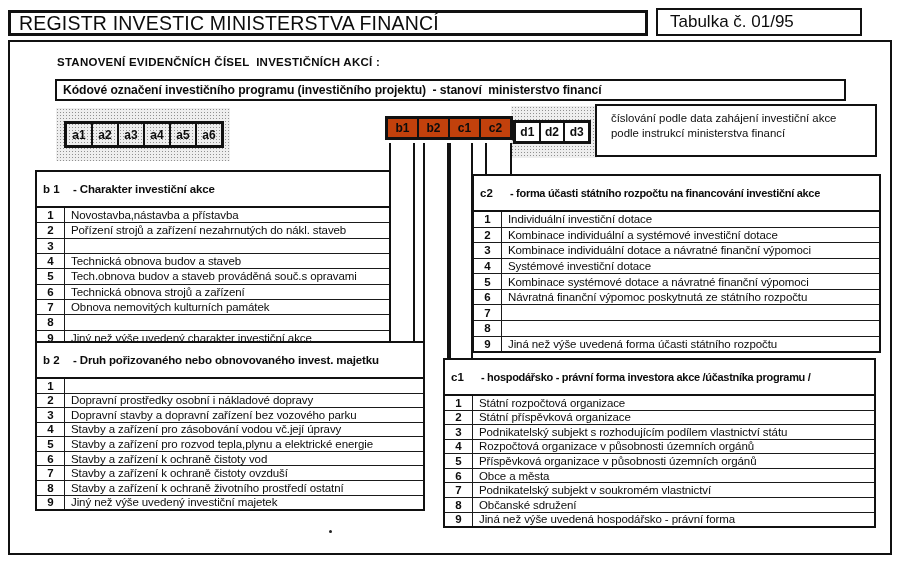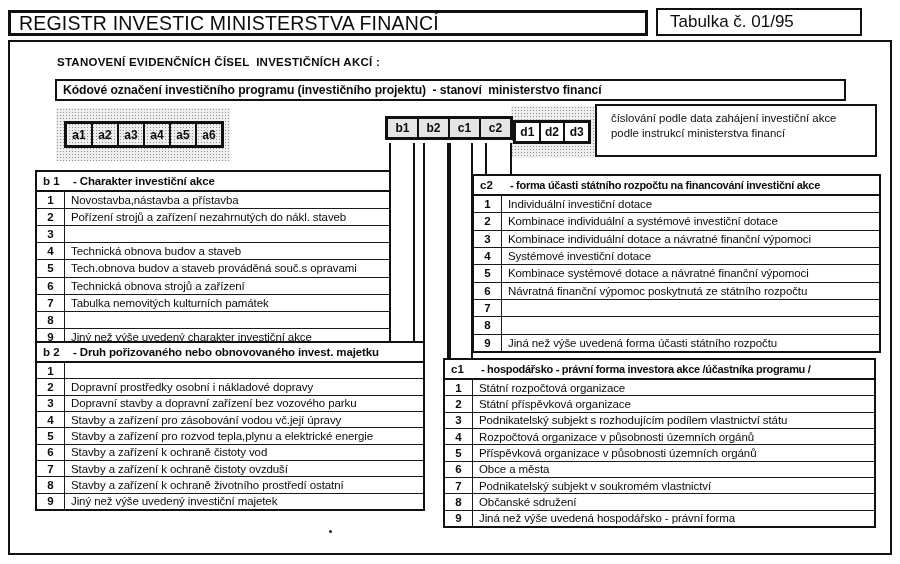--- a/index.html
+++ b/index.html
@@ -51,21 +51,21 @@
   .hatch-d { left: 511px; top: 106px; width: 86px; height: 52px; }
 
   
   .code-row { display: flex; border: 3px solid #111; font-weight: bold; font-size: 12px; }
   .code-cell {
     flex: 1; display: flex; align-items: center; justify-content: center;
     border-right: 2px solid #111;
   }
   .code-cell:last-child { border-right: none; }
   .a-row  { left: 64px;  top: 121px; width: 160px; height: 27px; }
-  .bc-row { left: 385px; top: 116px; width: 128px; height: 24px; background: #e5e5e5; }
+  .bc-row { left: 385px; top: 116px; width: 128px; height: 24px; background: #c2410c; }
   .d-row  { left: 513px; top: 120px; width: 78px;  height: 24px; background: #fff; }
 
   
   .por-box {
     left: 595px; top: 104px; width: 282px; height: 53px;
     border: 2px solid #111; background: #fff;
     padding: 5px 0 0 14px;
     font-size: 11.4px; line-height: 14.6px; white-space: nowrap;
   }
 
@@ -76,21 +76,21 @@
   .conn-c1 { left: 449px; top: 143px; width: 24px; height: 215px; }
   .conn-c2 { left: 485px; top: 143px; width: 27px; height: 31px; }
 
   
   .dtable {
     border: 2px solid #111; background: #fff;
     display: flex; flex-direction: column;
     font-size: 11.5px;
   }
   .thead {
-    height: 20px; flex: none;
+    height: 36px; flex: none;
     display: flex; align-items: center;
     border-bottom: 2px solid #111;
     font-weight: bold;
   }
   .hcode { width: 36px; flex: none; padding-left: 6px; white-space: pre; }
   .htitle { white-space: nowrap; letter-spacing: -.15px; }
   .tbody { flex: 1; display: flex; flex-direction: column; }
   .trow { flex: 1; display: flex; align-items: stretch; border-top: 1.6px solid #1a1a1a; }
   .trow:first-child { border-top: none; }
   .tnum {
@@ -189,21 +189,21 @@
       <div class="trow">
       <div class="tnum">5</div>
       <div class="ttext">Tech.obnova budov a staveb prováděná souč.s opravami</div>
     </div>
       <div class="trow">
       <div class="tnum">6</div>
       <div class="ttext">Technická obnova strojů a zařízení</div>
     </div>
       <div class="trow">
       <div class="tnum">7</div>
-      <div class="ttext">Tabulka nemovitých kulturních památek</div>
+      <div class="ttext">Obnova nemovitých kulturních památek</div>
     </div>
       <div class="trow">
       <div class="tnum">8</div>
       <div class="ttext"></div>
     </div>
       <div class="trow">
       <div class="tnum">9</div>
       <div class="ttext">Jiný než výše uvedený charakter investiční akce</div>
     </div>
     </div>

